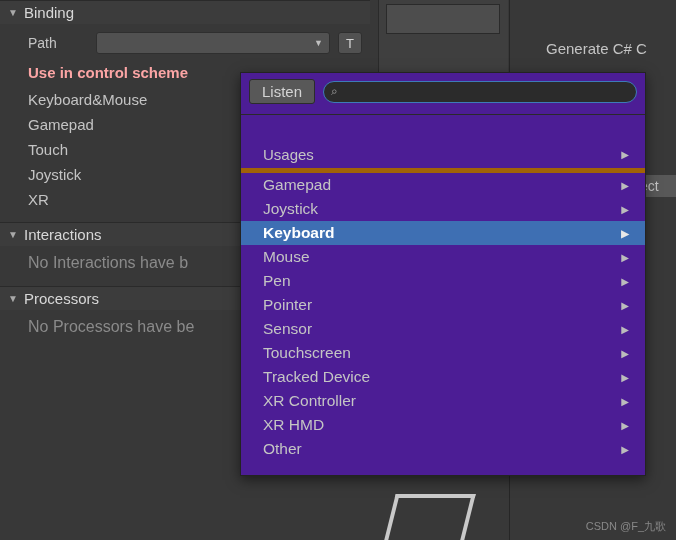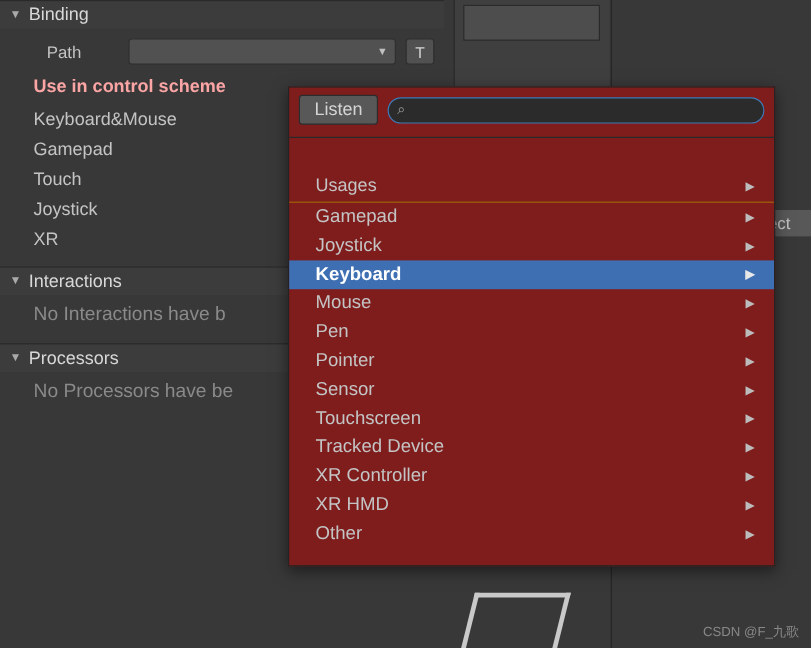--- a/index.html
+++ b/index.html
@@ -43,21 +43,20 @@
     }
     .section-body {
       background: #383838;
       padding: 4px 0;
     }
     .path-row {
       display: flex;
       align-items: center;
       padding: 4px 8px 4px 28px;
       gap: 8px;
-      margin-left: 11px;
     }
     .path-label {
       width: 60px;
       color: #c4c4c4;
     }
     .dropdown-btn {
       flex: 1;
       height: 22px;
       background: #515151;
       border: 1px solid #2f2f2f;
@@ -127,21 +126,21 @@
       display: flex;
       align-items: center;
       padding-left: 4px;
       font-size: 14px;
     }
     .popup {
       position: absolute;
       left: 240px;
       top: 72px;
       width: 406px;
-      background: #7f1d1d;
+      background: #4c1d95;
       border: 1px solid #232323;
       box-shadow: 0 4px 12px rgba(0,0,0,0.5);
     }
     .popup-top {
       display: flex;
       align-items: center;
       padding: 6px 8px 10px 8px;
       gap: 8px;
     }
     .listen-btn {
@@ -178,21 +177,21 @@
       height: 1px;
       background: #2a2a2a;
     }
     .popup-header-link {
       padding: 5px 16px 5px 22px;
       color: #c4c4c4;
       font-size: 15px;
       display: flex;
       align-items: center;
       justify-content: space-between;
-      border-bottom: 1px solid #a16207;
+      border-bottom: 5px solid #a16207;
     }
     .popup-item {
       padding: 3px 16px 3px 22px;
       color: #c4c4c4;
       font-size: 15.5px;
       display: flex;
       align-items: center;
       justify-content: space-between;
     }
     .popup-item.selected {
@@ -299,20 +298,21 @@
     <div class="empty-text">No Processors have be</div>
   </div>
 </div>
 
 <div class="middle-strip"></div>
 <div class="strip-box"></div>
 
 <div class="right-divider"></div>
 
 <div class="right-panel">
+  <div class="generate-btn">Generate C# C</div>
   <div class="bg-shape">
     <span>ect</span>
   </div>
 </div>
 
 <div class="popup">
   <div class="popup-top">
     <div class="listen-btn">
       <span>Listen</span>
     </div>

